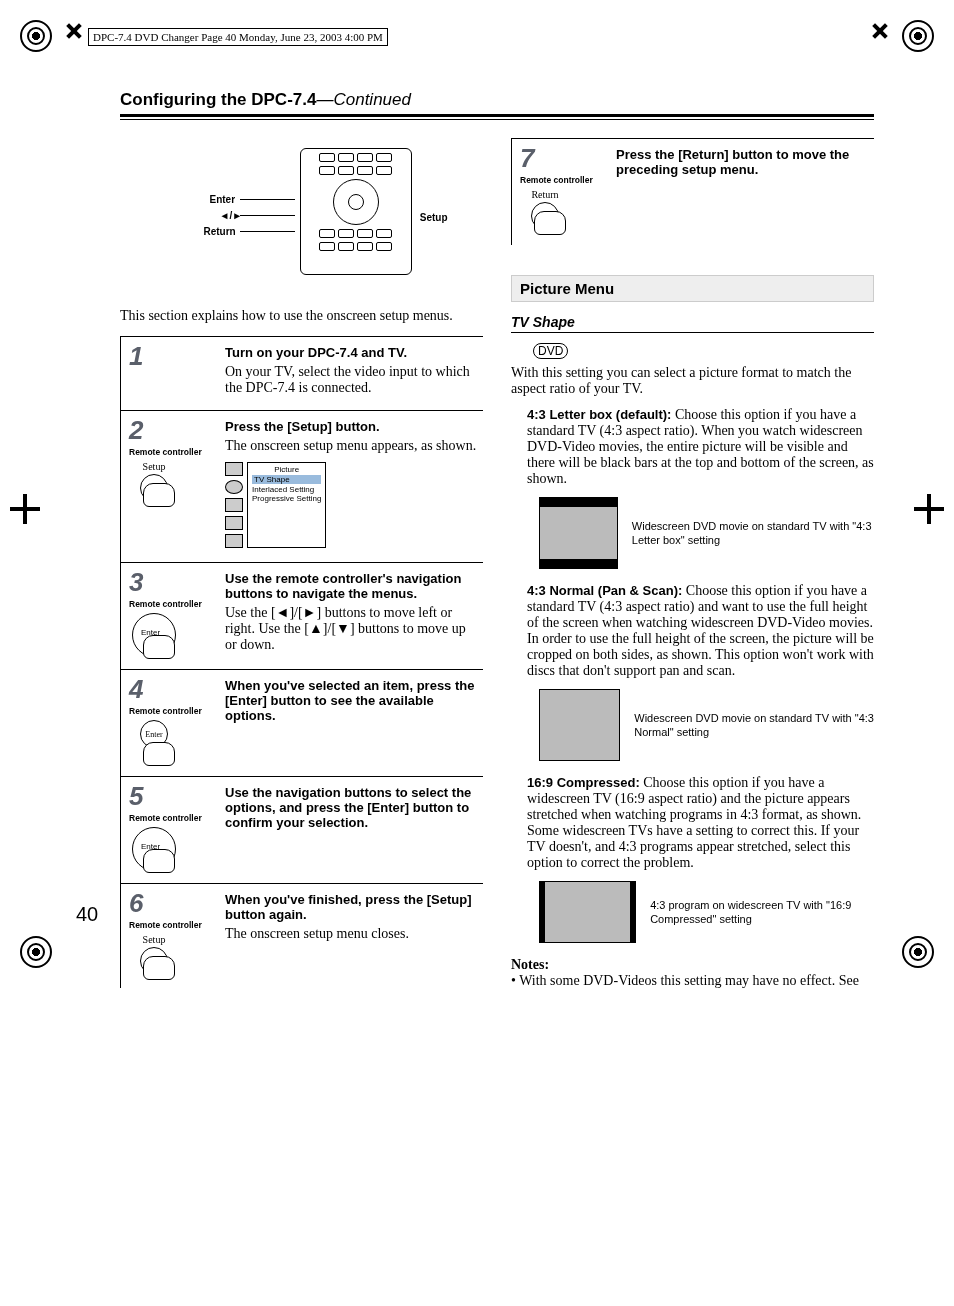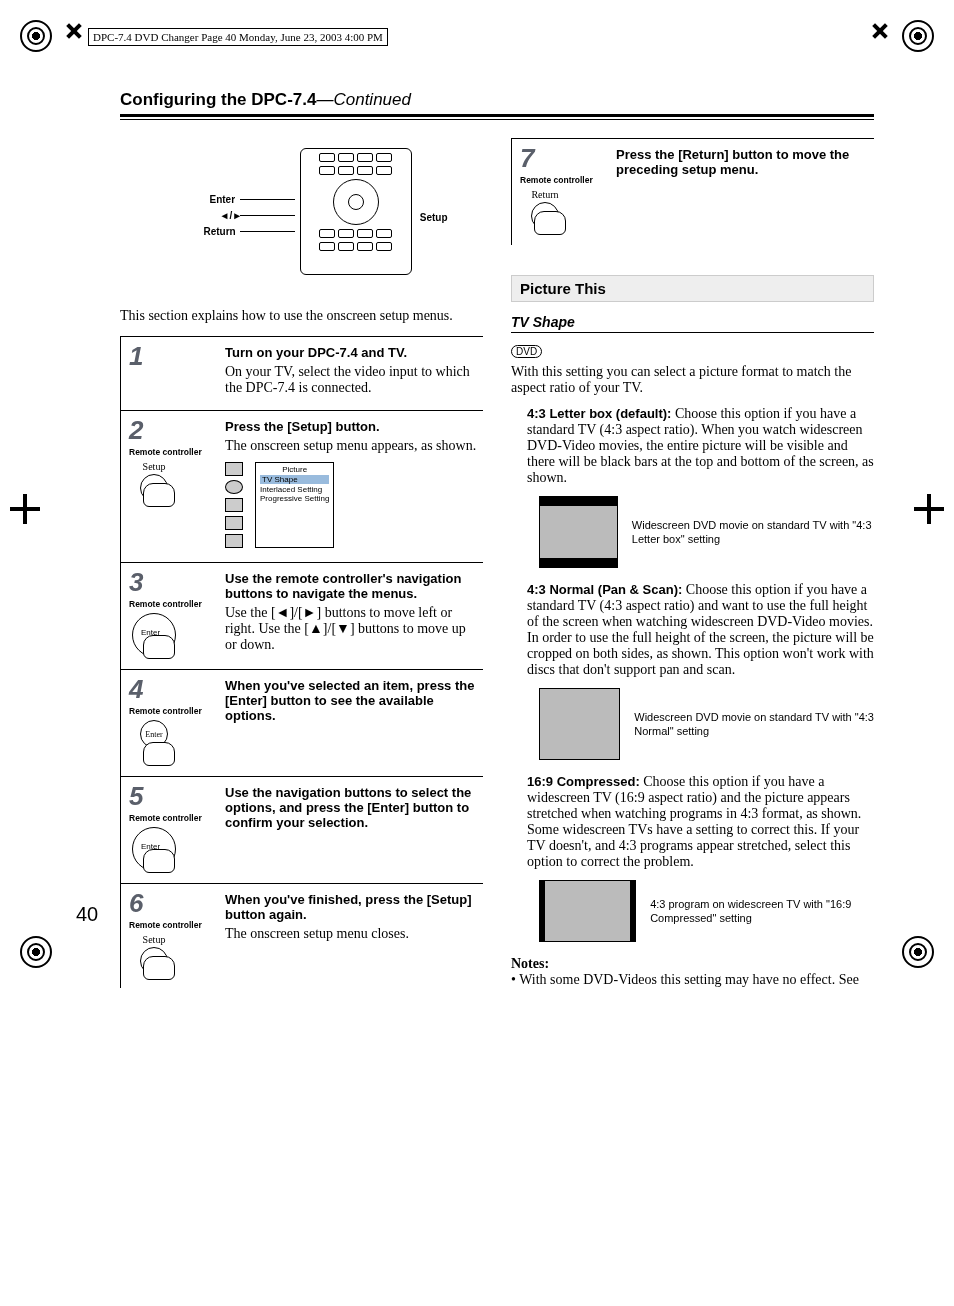--- a/index.html
+++ b/index.html
@@ -183,21 +183,21 @@
   }
   .step-body .bold {
     font-family: Arial, Helvetica, sans-serif;
     font-weight:bold;
     font-size:13px;
     display:block;
     margin-bottom:4px;
   }
   .osd-menu{
     margin-top:8px;
-    display:flex;gap:12px;
+    display:flex;gap:4px;
     font-size:8px;font-family:Arial;
   }
   .osd-menu .icons{display:flex;flex-direction:column;gap:4px;align-items:center;}
   .osd-menu .icons .ic{width:16px;height:12px;border:1px solid #000;background:#ccc;}
   .osd-menu .panel{border:1px solid #000;padding:2px 4px;}
   .osd-menu .panel .ti{text-align:center;}
   .osd-menu .panel .hl{background:#9bd; padding:0 2px;margin:1px 0;}
 
   .subsub {
     font-family:Arial,Helvetica,sans-serif;
@@ -205,24 +205,25 @@
     font-style:italic;
     font-size:14px;
     border-bottom:1px solid #000;
     padding-bottom:2px;
     margin:10px 0 8px 0;
   }
   .dvd-badge{
     display:inline-block;
     border:1px solid #000;
     border-radius:8px;
-    font-size:10px;
+    font-size:12px;
     padding:0 4px;
     font-family:Arial;
     margin-bottom:6px;
+    margin-left:22px;
   }
   .para { font-size:14px; margin-bottom:10px; }
   .opt { font-size:14px; margin:0 0 10px 16px; }
   .opt .b { font-family:Arial,Helvetica,sans-serif; font-weight:bold; font-size:13px;}
   .tv-fig {
     display:flex;gap:14px;align-items:center;
     margin:4px 0 14px 28px;
   }
   .tv-box{
     width:105px;height:70px;border:1px solid #000;background:#000;
@@ -430,21 +431,21 @@
               <div class="circle"></div>
                 <div class="hand"></div>
             </div>
           </div>
           <div class="step-body">
             <span class="bold">Press the [Return] button to move the preceding setup menu.</span>
           </div>
         </div>
       </div>
 
-      <div class="subhead">Picture This</div>
+      <div class="subhead">Picture Menu</div>
       <div class="subsub">TV Shape</div>
       <span class="dvd-badge">DVD</span>
       <div class="para">With this setting you can select a picture format to match the aspect ratio of your TV.</div>
 
       <div class="opt">
         <span class="b">4:3 Letter box (default):</span><span> Choose this option if you have a standard TV (4:3 aspect ratio). When you watch widescreen DVD-Video movies, the entire picture will be visible and there will be black bars at the top and bottom of the screen, as shown.</span>
       </div>
       <div class="tv-fig">
         <div class="tv-box">
             <div class="inner43"></div>

